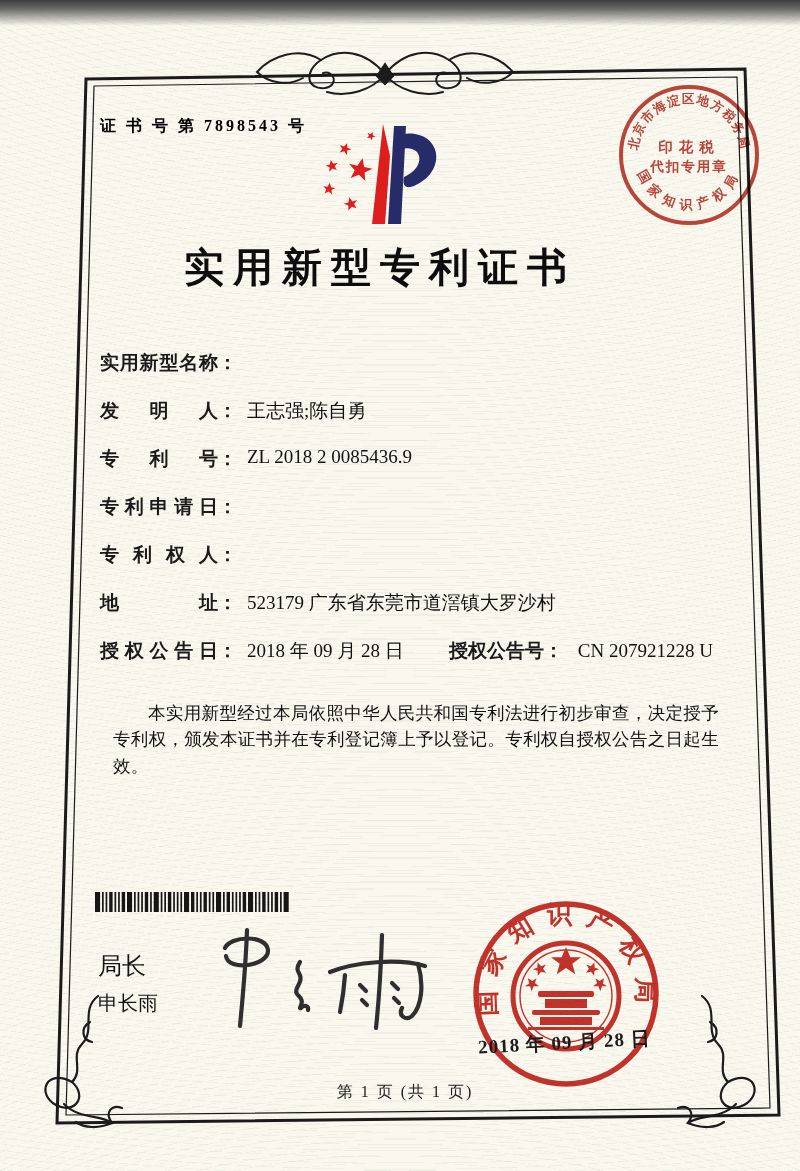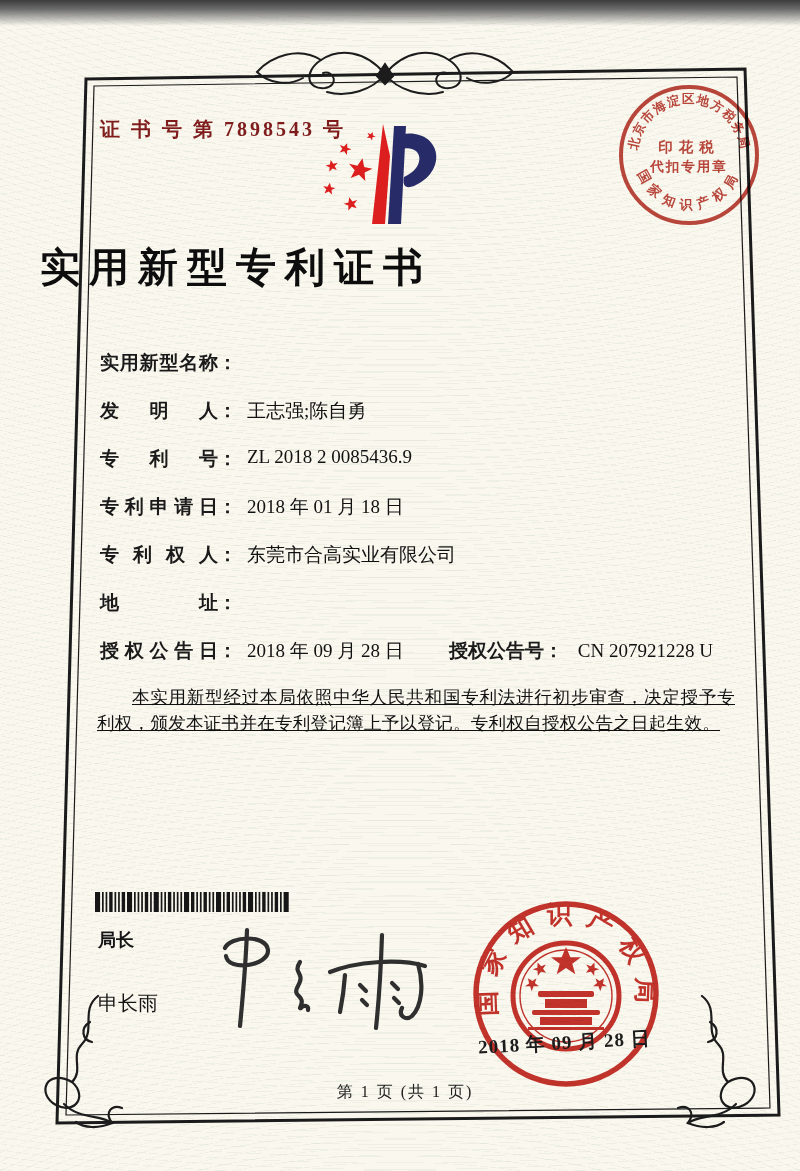--- a/index.html
+++ b/index.html
@@ -7,34 +7,34 @@
     font-family:"Liberation Serif","DejaVu Serif",serif;color:#151515;
     background-color:#f9f7ee;
     background-image:
       repeating-radial-gradient(ellipse 1300px 900px at 50% -30%, rgba(140,170,130,0.10) 0 1px, transparent 1px 9px),
       repeating-radial-gradient(ellipse 1100px 760px at 50% 135%, rgba(140,170,130,0.09) 0 1px, transparent 1px 11px);
   }
   .abs{position:absolute;}
   .photo-shade{left:0;top:0;width:800px;height:26px;
     background:linear-gradient(#3c3c3c 0%, #6b6b6b 35%, rgba(110,110,110,0) 100%);}
   svg.frame{left:0;top:0;}
-  .cert-no{left:100px;top:116px;font-size:20px;letter-spacing:3px;font-weight:bold;color:#7f1d1d;}
+  .cert-no{left:100px;top:116px;font-size:16px;letter-spacing:3px;font-weight:bold;color:#000000;}
   .logo{left:316px;top:118px;}
-  .title{left:40px;top:240px;width:680px;text-align:left;font-size:40px;font-weight:bold;
+  .title{left:40px;top:240px;width:680px;text-align:center;font-size:40px;font-weight:bold;
     letter-spacing:9px;color:#0d0d0d;}
   .fields{left:100px;top:350px;width:600px;font-size:19px;}
   .frow{height:48px;display:flex;align-items:flex-start;position:relative;white-space:nowrap;}
   .flabel{display:inline-block;width:118px;text-align:justify;text-align-last:justify;font-weight:bold;color:#1a1a1a;}
   .fcolon{font-weight:bold;margin-right:10px;color:#1a1a1a;}
   .fvalue{color:#111;}
   .grant-no{position:absolute;left:349px;top:0;white-space:nowrap;}
   .paras{left:97px;top:684px;width:638px;font-size:17.5px;line-height:26.3px;text-align:justify;color:#101010;}
-  .paras p{margin:0;text-indent:2em;letter-spacing:0.3px;text-decoration:underline;}
+  .paras p{margin:16px;text-indent:2em;letter-spacing:0.3px;}
   .barcode{left:95px;top:892px;}
-  .sig-title{left:98px;top:928px;font-size:18px;font-weight:bold;}
+  .sig-title{left:98px;top:950px;font-size:24px;font-weight:normal;}
   .sig-name{left:98px;top:990px;font-size:20px;font-weight:normal;}
   .signature{left:200px;top:915px;}
   .office-seal{left:468px;top:896px;mix-blend-mode:multiply;}
   .seal-date{left:478px;top:1030px;font-size:19px;letter-spacing:1px;font-weight:bold;color:#1c1c1c;
     transform:rotate(-3deg);white-space:nowrap;}
   .footer{left:0;top:1082px;width:810px;text-align:center;font-size:16px;letter-spacing:2px;color:#222;}
   .tax-seal{left:614px;top:80px;mix-blend-mode:multiply;}
   .seal-text{font-family:"Liberation Serif","DejaVu Serif",serif;font-weight:bold;}
 </style>
 </head>
@@ -109,30 +109,29 @@
     <span class="fvalue">王志强;陈自勇</span>
   </div>
   <div class="frow">
     <span class="flabel">专利号</span>
       <span class="fcolon">：</span>
     <span class="fvalue">ZL 2018 2 0085436.9</span>
   </div>
   <div class="frow">
     <span class="flabel">专利申请日</span>
       <span class="fcolon">：</span>
-    <span class="fvalue">2018 年 01 月 18 日</span>
   </div>
   <div class="frow">
     <span class="flabel">专利权人</span>
       <span class="fcolon">：</span>
-    <span class="fvalue">东莞市合高实业有限公司</span>
   </div>
   <div class="frow">
     <span class="flabel">地址</span>
       <span class="fcolon">：</span>
+    <span class="fvalue">523179 广东省东莞市道滘镇大罗沙村</span>
   </div>
   <div class="frow">
     <span class="flabel">授权公告日</span>
       <span class="fcolon">：</span>
     <span class="fvalue">2018 年 09 月 28 日</span>
     <span class="grant-no">
       <span class="flabel" style="width:auto;text-align-last:auto;">授权公告号</span><span class="fcolon">：</span>
       <span class="fvalue">CN 207921228 U</span>
     </span>
   </div>

